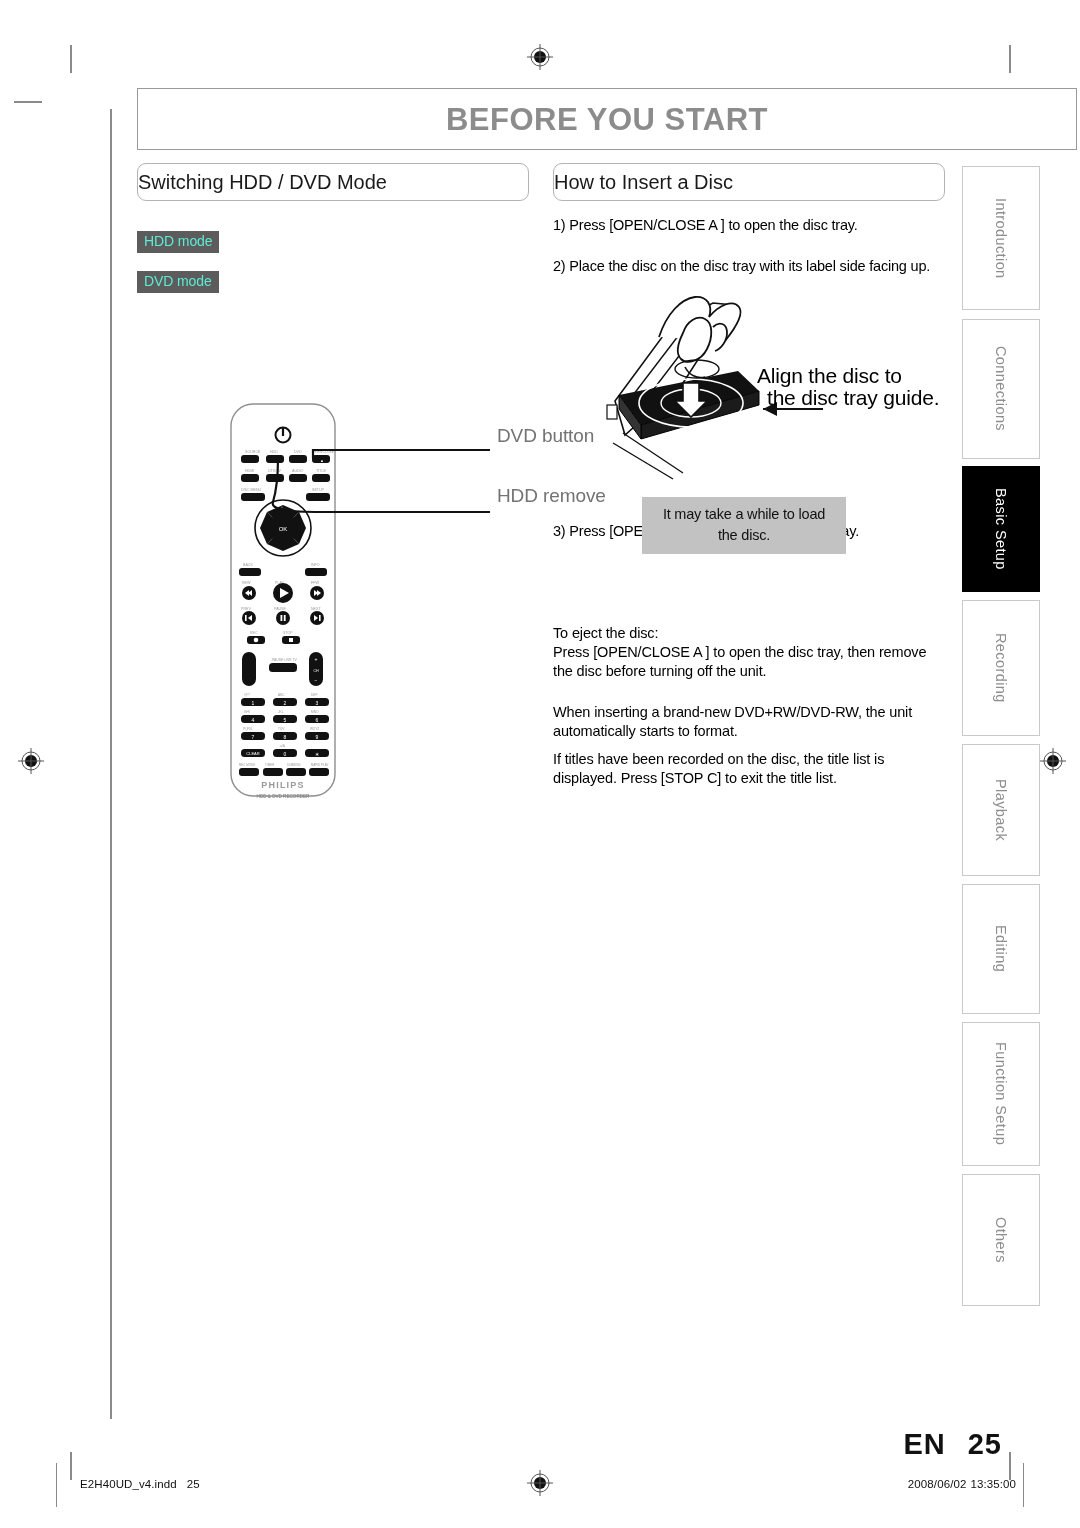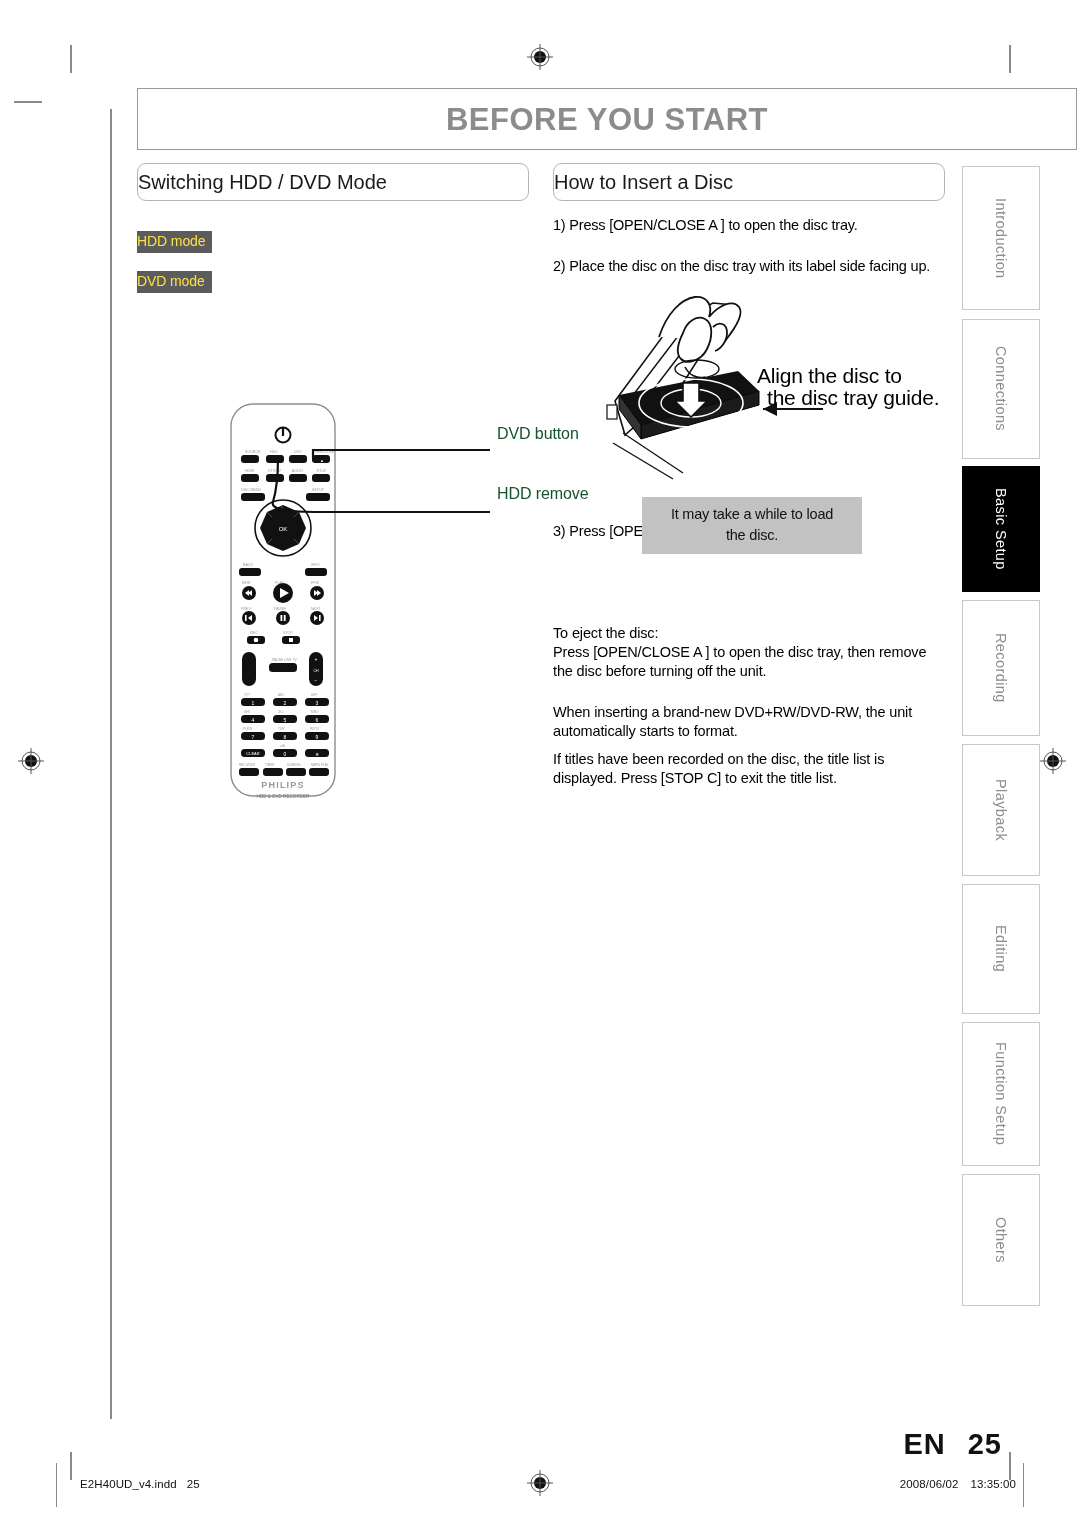--- a/index.html
+++ b/index.html
@@ -73,42 +73,42 @@
     color: #000;
     letter-spacing: -0.15px;
   }
   .gap-sm { height: 9px; }
   .gap-md { height: 15px; }
   .gap-lg { height: 22px; }
 
   .mode-tag {
     display: inline-block;
     background: #5c5c5c;
-    color: #fde047;
+    color: #5eead4;
     font-size: 14px;
     line-height: 19px;
-    padding: 1px 7px 2px 0;
+    padding: 1px 7px 2px 7px;
     letter-spacing: -0.1px;
   }
 
   p.numbered {
     margin: 0;
     font-size: 14.5px;
     line-height: 19px;
     padding-left: 21px;
     text-indent: -21px;
     letter-spacing: -0.2px;
   }
 
   
   #note-box {
     position: absolute;
     left: 89px;
     top: 334px;
-    width: 220px;
+    width: 204px;
     background: #c2c2c2;
     text-align: center;
     font-size: 14.5px;
     line-height: 21px;
     padding: 7px 8px 8px 8px;
     box-sizing: border-box;
     color: #111;
     letter-spacing: -0.2px;
   }
 
@@ -135,22 +135,22 @@
   #remote-area {
     position: absolute;
     left: 88px;
     top: 237px;
     width: 310px;
     height: 400px;
   }
   #remote-svg { display: block; }
   .callout-label {
     position: absolute;
-    font-size: 16px;
-    color: #14532d;
+    font-size: 19px;
+    color: #737373;
     letter-spacing: -0.1px;
     white-space: nowrap;
   }
   #label-dvd { left: 272px; top: 25px; }
   #label-hdd { left: 272px; top: 85px; }
 
   
   #tab-rail {
     position: absolute;
     left: 962px;
@@ -217,21 +217,21 @@
     letter-spacing: 0.1px;
   }
   #footer-file .pg { margin-left: 10px; }
   #footer-date {
     position: absolute;
     right: 8px; top: 15px;
     font-size: 11.5px;
     color: #111;
     letter-spacing: 0.1px;
   }
-  #footer-date .tm { margin-left: 12px; }
+  #footer-date .tm { margin-left: 4px; }
 </style>
 </head>
 <body>
 
 <div id="page">
 
   <div class="crop-line" style="left:70px; top:45px; width:2px; height:28px;"></div>
   <div class="crop-line" style="left:14px; top:101px; width:28px; height:2px;"></div>
   <div class="crop-line" style="left:1009px; top:45px; width:2px; height:28px;"></div>
   <div class="crop-line" style="left:1039px; top:101px; width:28px; height:2px;"></div>

